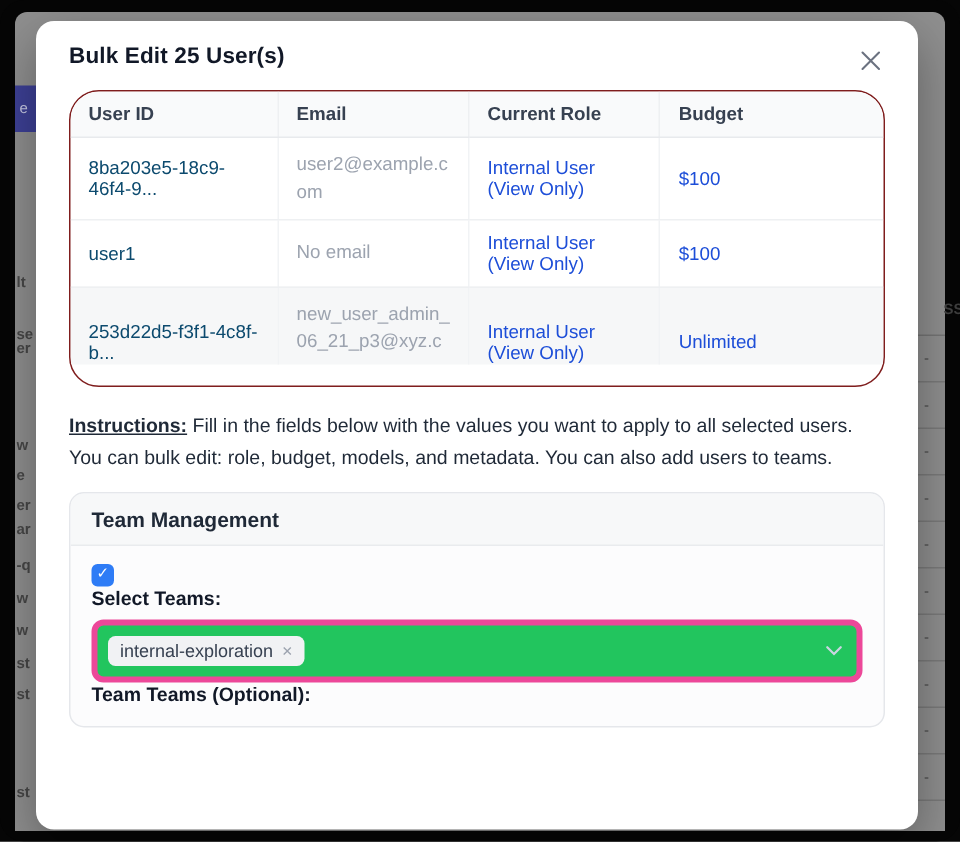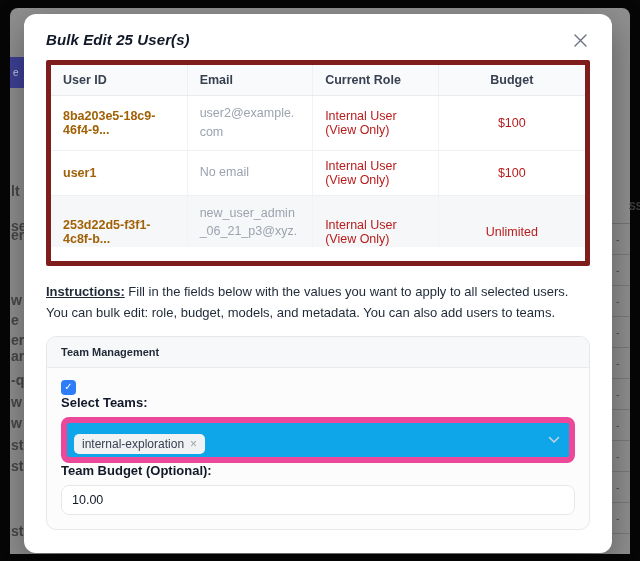--- a/index.html
+++ b/index.html
@@ -2,55 +2,55 @@
 <html style="--accent_blue: #2e7cf6; --dim_overlay: #8f8f8f; --nav_selected: #3d4096;"><head>
 <meta charset="utf-8">
 <style>
   html,body{margin:0;padding:0;background:#060606;}
   body{font-family:"Liberation Sans","DejaVu Sans",sans-serif;-webkit-font-smoothing:antialiased;}
   .frame{position:relative;width:640px;height:561px;background:#060606;border-radius:16px;overflow:hidden;}
 
   
   .overlay-page{position:absolute;left:10px;right:10px;top:8px;bottom:7px;background:var(--dim_overlay,#909090);border-radius:8px 8px 0 0;}
   .nav-chip{position:absolute;left:0;top:49px;width:15px;height:31px;background:var(--nav_selected,#3d4096);color:#c9cbe6;font-size:10px;display:flex;align-items:center;justify-content:flex-start;padding-left:3px;box-sizing:border-box;overflow:hidden;}
-  .frag{position:absolute;left:1px;width:14px;overflow:hidden;font-size:14px;color:#474747;font-weight:600;white-space:nowrap;}
+  .frag{position:absolute;left:1px;width:14px;overflow:hidden;font-size:10px;color:#474747;font-weight:600;white-space:nowrap;}
   .right-strip{position:absolute;right:0;top:182px;bottom:0;width:18px;font-size:10px;color:#3f3f3f;}
   .right-strip .hdr{height:34px;display:flex;align-items:center;padding-left:17px;font-weight:700;border-bottom:1px solid rgba(0,0,0,.18);box-sizing:border-box;}
   .right-strip .cell{height:31px;display:flex;align-items:center;padding-left:4px;border-bottom:1px solid rgba(0,0,0,.14);box-sizing:border-box;color:#4a4a4a;}
 
   
   .modal{position:absolute;left:24px;right:28px;top:14px;bottom:8px;background:#fff;border-radius:12px;box-shadow:0 12px 34px rgba(0,0,0,.35);padding:15px 22px;box-sizing:border-box;overflow:hidden;}
-  .modal-head{display:flex;align-items:center;justify-content:space-between;font-style:italic;}
+  .modal-head{display:flex;align-items:flex-start;justify-content:space-between;}
   .modal-title{font-size:15px;font-weight:700;color:#111827;letter-spacing:.1px;}
   .close-btn{background:none;border:none;cursor:pointer;padding:2px;margin-top:2px;line-height:0;}
   .selected-label{margin-top:15px;font-size:13.5px;font-weight:700;color:#111827;}
 
   
-  .table-box{margin-top:10px;border:5px solid #7f1d1d;border-radius:2px;height:196px;overflow:hidden;background:#fff;}
+  .table-box{margin-top:10px;border:1px solid #7f1d1d;border-radius:20px;height:196px;overflow:hidden;background:#fff;}
   .table-clip{height:182px;overflow:hidden;}
   table{width:100%;border-collapse:collapse;font-size:12.5px;table-layout:fixed;}
   th{text-align:left;background:#f9fafb;font-weight:600;color:#374151;padding:8px 12px;border-bottom:1px solid #e8eaed;border-right:1px solid #eef0f2;}
-  th:last-child,td:last-child{border-right:none;text-align:center;}
-  td{padding:8px 12px;border-bottom:1px solid #eef0f2;color:#b91c1c;border-right:1px solid #f1f3f5;vertical-align:middle;}
+  th:last-child,td:last-child{border-right:none;}
+  td{padding:8px 12px;border-bottom:1px solid #eef0f2;color:#1d4ed8;border-right:1px solid #f1f3f5;vertical-align:middle;}
   tr.striped td{background:#f6f7f8;}
-  td.uid{font-weight:700;color:#a16207;}
+  td.uid{font-weight:400;color:#0c4a6e;}
   td.email{color:#9ca3af;word-break:break-all;line-height:1.5;}
 
   .instructions{margin-top:16px;font-size:13px;color:#1f2937;line-height:1.6;}
   .instructions b{font-weight:700;text-decoration:underline;}
 
   
   .team-card{margin-top:12px;border:1px solid #e5e7eb;border-radius:10px;background:#fcfcfd;overflow:hidden;}
-  .team-card-head{padding:9px 14px;background:#f7f8f9;border-bottom:1px solid #e9ebee;font-size:11px;font-weight:700;color:#1f2937;}
+  .team-card-head{padding:9px 14px;background:#f7f8f9;border-bottom:1px solid #e9ebee;font-size:14px;font-weight:700;color:#1f2937;}
   .team-card-body{padding:12px 14px 14px;}
   .chk-row{display:flex;align-items:center;gap:9px;}
   .checkbox{width:15px;height:15px;border-radius:4px;background:var(--accent_blue,#2e7cf6);display:flex;align-items:center;justify-content:center;color:#fff;font-size:10px;line-height:1;cursor:pointer;flex:0 0 auto;}
   .chk-label{font-size:13px;font-weight:600;color:#111827;}
   .field-label{font-size:13px;font-weight:700;color:#111827;}
-  .select-box{margin-top:7px;border:6px solid #ec4899;border-radius:8px;background:#0ea5e9;min-height:28px;display:flex;align-items:flex-end;padding:3px 26px 3px 7px;position:relative;cursor:pointer;}
+  .select-box{margin-top:7px;border:4px solid #ec4899;border-radius:8px;background:#22c55e;min-height:28px;display:flex;align-items:center;padding:3px 26px 3px 7px;position:relative;cursor:pointer;}
   .tag{background:#f1f2f4;border-radius:5px;padding:3px 8px;font-size:12px;color:#374151;display:inline-flex;align-items:center;gap:6px;}
   .tag .x{color:#9ca3af;font-size:12px;cursor:pointer;}
   .chevron{position:absolute;right:9px;top:50%;transform:translateY(-50%);line-height:0;}
   .text-input{margin-top:7px;width:100%;box-sizing:border-box;border:1px solid #e5e7eb;border-radius:8px;padding:7px 10px;font-size:12.5px;color:#111827;font-family:inherit;background:#fff;outline:none;}
 </style>
 </head>
 <body>
 
 <div class="frame">
 
@@ -157,21 +157,20 @@
             <span>internal-exploration</span>
             <span class="x">×</span>
           </span>
           <span class="chevron">
             <svg width="12" height="8" viewBox="0 0 12 8">
                 <path d="M1.5 1.5 L6 6 L10.5 1.5" fill="none" stroke="#cbd5e1" stroke-width="1.5" stroke-linecap="round"></path>
               </svg>
           </span>
         </div>
 
-        <div class="field-label">Team Budget (Optional):</div>
-        <input class="text-input" type="text" value="10.00" style="">
+        <div class="field-label">Team Teams (Optional):</div>
         
 
         
       </div>
     </div>
   </div>
 </div>
 
 </body></html>

